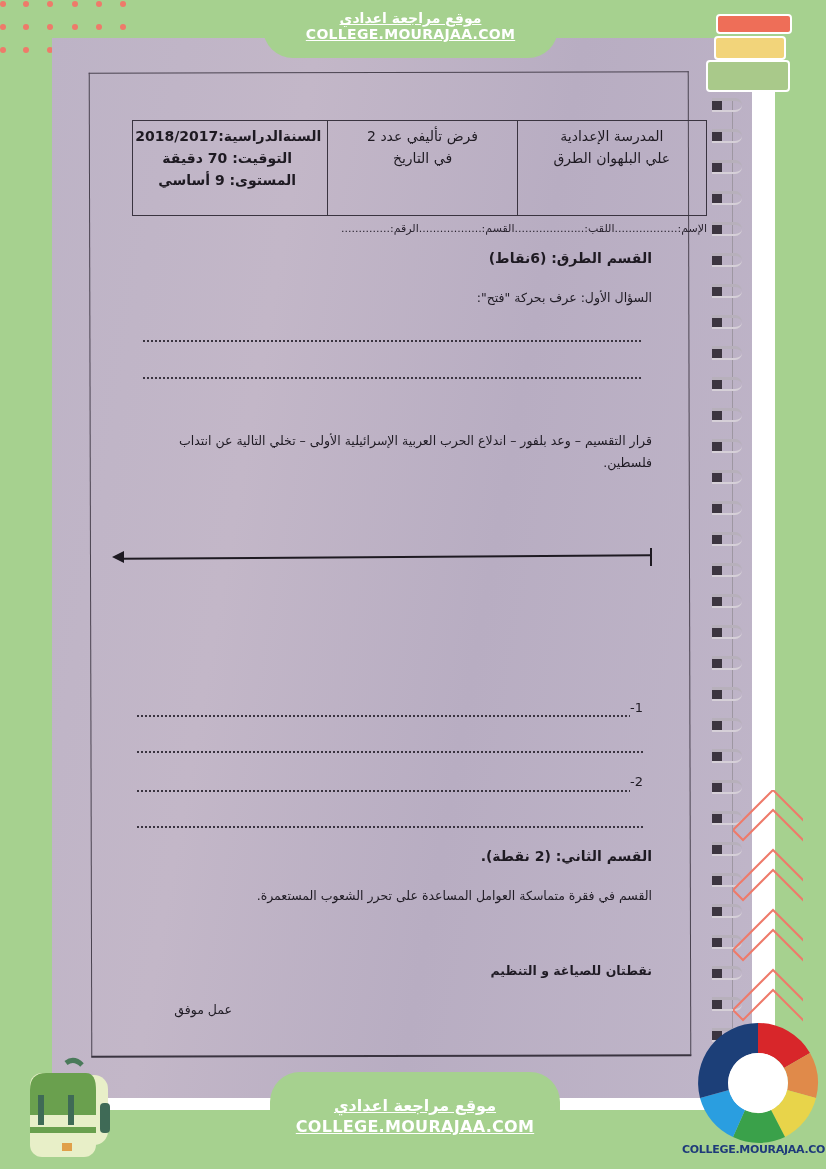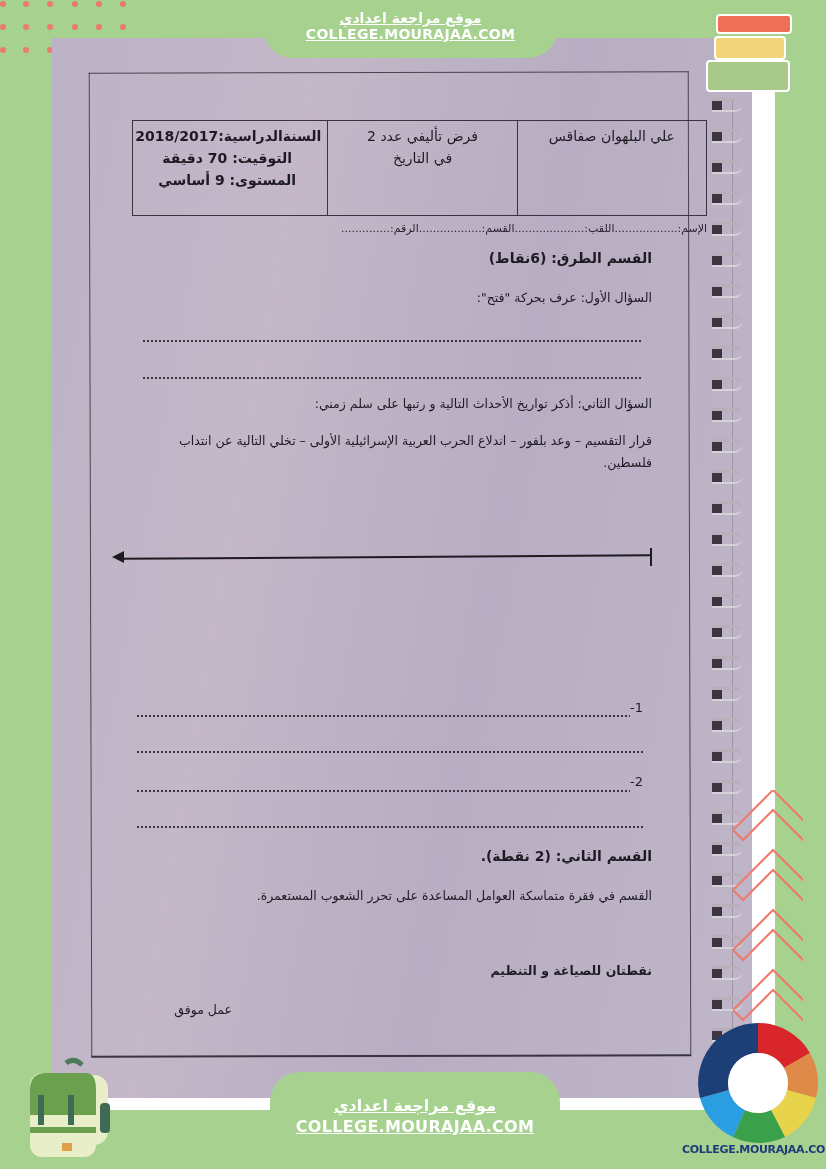--- a/index.html
+++ b/index.html
@@ -168,41 +168,41 @@
       <div class="coil" style="top:775px"></div>
       <div class="coil" style="top:806px"></div>
       <div class="coil" style="top:837px"></div>
       <div class="coil" style="top:868px"></div>
       <div class="coil" style="top:899px"></div>
       <div class="coil" style="top:930px"></div>
   </div>
 
   <div class="hdr-table">
     <div class="hdr-cell">
-      <div>علي البلهوان صفاقس</div>
+      <div>المدرسة الإعدادية</div>
+      <div>علي البلهوان الطرق</div>
     </div>
     <div class="hdr-cell">
       <div>فرض تأليفي عدد 2</div>
       <div>في التاريخ</div>
     </div>
     <div class="hdr-cell bold left">
       <div>السنةالدراسية:2018/2017</div>
       <div style="text-align:center">التوقيت: 70 دقيقة</div>
       <div style="text-align:center">المستوى: 9 أساسي</div>
     </div>
   </div>
 
   <div class="name-line rtl">الإسم:..................اللقب:....................القسم:..................الرقم:..............</div>
 
   <div class="sec-title rtl" style="right:100px;top:212px;width:400px">القسم الطرق: (6نقاط)</div>
   <div class="q-text rtl" style="right:100px;top:252px;width:500px">السؤال الأول: عرف بحركة "فتح":</div>
   <div class="dotline" style="left:90px;top:302px;width:500px"></div>
   <div class="dotline" style="left:90px;top:339px;width:500px"></div>
 
-  <div class="q-text rtl" style="right:100px;top:358px;width:500px">السؤال الثاني: أذكر تواريخ الأحداث التالية و رتبها على سلم زمني:</div>
   <div class="q-text rtl" style="right:100px;top:392px;width:500px;line-height:22px">قرار التقسيم – وعد بلفور – اندلاع الحرب العربية الإسرائيلية الأولى – تخلي التالية عن انتداب فلسطين.</div>
 
   <div class="timeline">
     <div class="bar"></div>
     <div class="arrow"></div>
     <div class="tick"></div>
   </div>
 
   <div class="num-label" style="left:578px;top:662px">-1</div>
   <div class="dotline" style="left:84px;top:677px;width:494px"></div>

